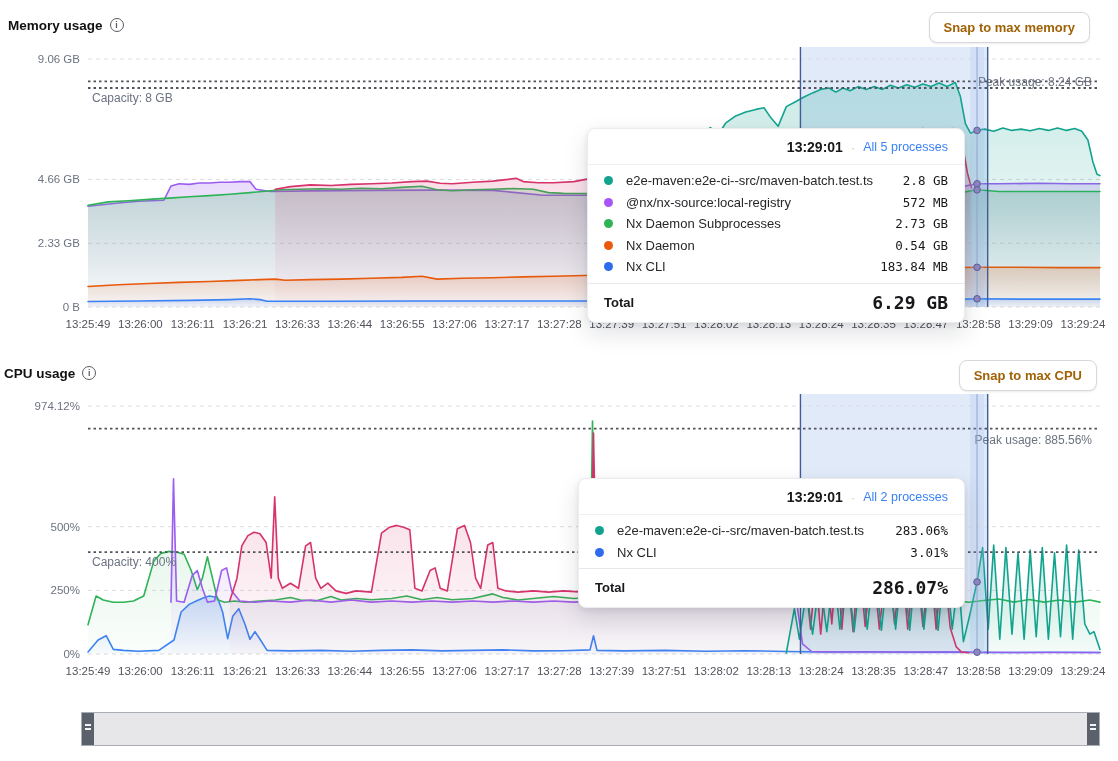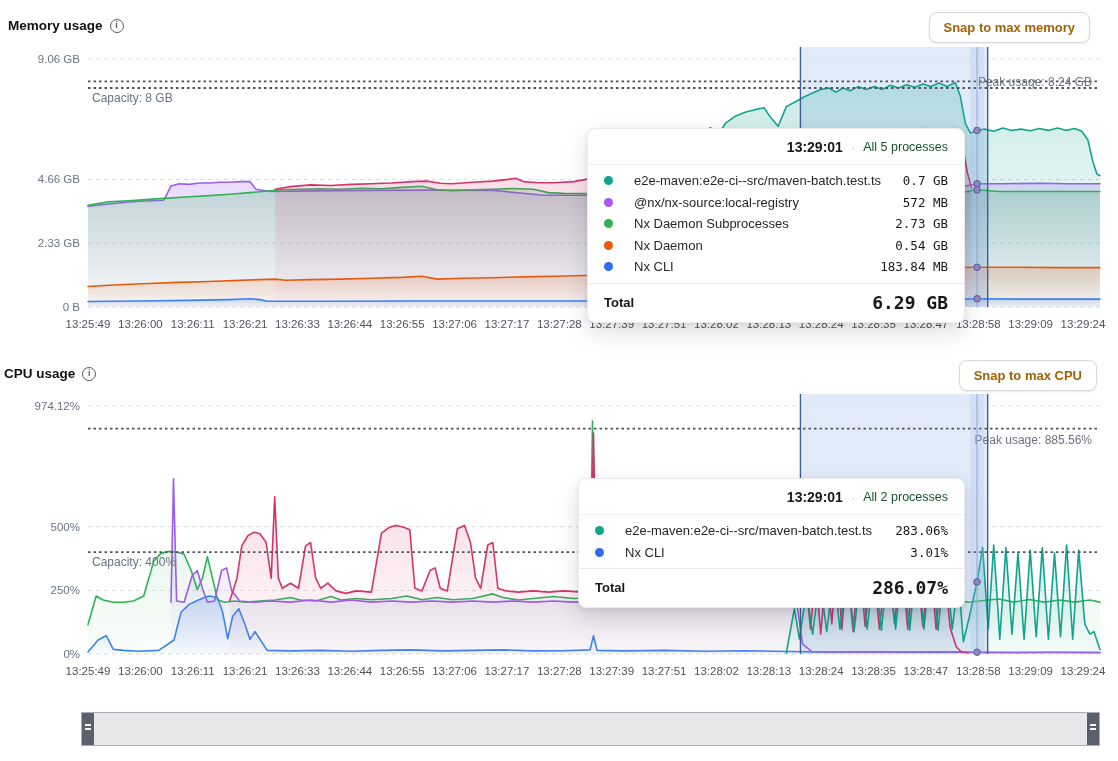--- a/index.html
+++ b/index.html
@@ -1,18 +1,18 @@
 <!DOCTYPE html>
 <html><head>
 <meta charset="utf-8">
 <style>
   html,body{margin:0;padding:0;background:#fff;}
   #app{position:relative;width:1118px;height:761px;background:#fff;overflow:hidden;
        font-family:"Liberation Sans",sans-serif;color:#18181b;}
-  .sec-head{position:absolute;display:flex;align-items:center;gap:7px;}
+  .sec-head{position:absolute;display:flex;gap:7px;}
   #head-mem{left:8px;top:18px;}
   #head-cpu{left:4px;top:366px;}
   .sec-title{font-size:13.5px;font-weight:700;color:#111;}
   .info-i{width:14px;height:14px;border:1.3px solid #5b5b63;border-radius:50%;
           display:flex;align-items:center;justify-content:center;box-sizing:border-box;}
   .info-i::after{content:"i";font-size:9px;line-height:1;color:#5b5b63;font-weight:700;}
   .snap-btn{position:absolute;background:#fff;border:1px solid #d7d7dd;border-radius:8px;
             font-family:"Liberation Sans",sans-serif;font-size:13px;font-weight:600;color:#a16207;
             padding:0 14px;height:31px;box-shadow:0 1px 2px rgba(0,0,0,.08);cursor:pointer;}
   #snap-mem{top:12px;right:28px;}
@@ -20,23 +20,23 @@
   .chart-svg{position:absolute;left:0;width:1118px;height:296px;}
   #chart-svg-0{top:47px;}
   #chart-svg-1{top:394px;}
   .tt{position:absolute;background:#fff;border:1px solid #ececf0;border-radius:8px;z-index:6;
       box-shadow:0 10px 24px rgba(15,23,42,.13),0 2px 6px rgba(15,23,42,.08);font-size:13px;}
   #tt-mem{left:587px;top:128px;width:376px;}
   #tt-cpu{left:578px;top:478px;width:385px;}
   .tt-head{display:flex;align-items:center;gap:8px;padding:10px 16px 9px;border-bottom:1px solid #f1f1f4;justify-content:flex-end;}
   .tt-time{font-weight:700;font-size:14px;color:#18181b;}
   .tt-sep{color:#c2c2ca;font-size:13px;}
-  .tt-sub{color:#14532d;font-size:12.5px;}
+  .tt-sub{color:#3b82f6;font-size:12.5px;}
   .tt-rows{padding:5px 0;}
-  .tt-row{display:flex;align-items:center;gap:21px;padding:0 16px;height:21.5px;}
+  .tt-row{display:flex;align-items:center;gap:13px;padding:0 16px;height:21.5px;}
   .dot{width:9px;height:9px;border-radius:50%;flex:0 0 auto;}
   .tt-name{color:#27272a;flex:1;white-space:nowrap;overflow:hidden;}
   .tt-val{font-family:"DejaVu Sans Mono",monospace;font-size:12.5px;color:#18181b;white-space:pre;}
   .tt-total{display:flex;justify-content:space-between;align-items:center;
             padding:8px 16px 9px;border-top:1px solid #e8e8ec;}
   .tt-total .lbl{font-weight:700;font-size:13px;text-align:right;}
   .tt-total .val{font-family:"DejaVu Sans Mono",monospace;font-weight:700;font-size:18px;}
   .sb{position:absolute;left:81px;top:712px;width:1019px;height:34px;box-sizing:border-box;
       background:#e7e7e9;border:1px solid #a9aeb6;}
   .sb-handle{position:absolute;top:0;width:12px;height:32px;background:#5b616b;
@@ -142,21 +142,21 @@
   <div class="tt" id="tt-mem">
     <div class="tt-head">
       <span class="tt-time">13:29:01</span>
       <span class="tt-sep">·</span>
       <span class="tt-sub">All 5 processes</span>
     </div>
     <div class="tt-rows" id="tt-mem-rows">
         <div class="tt-row">
           <span class="dot" style="background: rgb(18, 163, 143);"></span>
           <span class="tt-name">e2e-maven:e2e-ci--src/maven-batch.test.ts</span>
-          <span class="tt-val">0.7 GB</span>
+          <span class="tt-val">2.8 GB</span>
         </div>
         <div class="tt-row">
           <span class="dot" style="background: rgb(168, 85, 247);"></span>
           <span class="tt-name">@nx/nx-source:local-registry</span>
           <span class="tt-val">572 MB</span>
         </div>
         <div class="tt-row">
           <span class="dot" style="background: rgb(46, 179, 86);"></span>
           <span class="tt-name">Nx Daemon Subprocesses</span>
           <span class="tt-val">2.73 GB</span>

